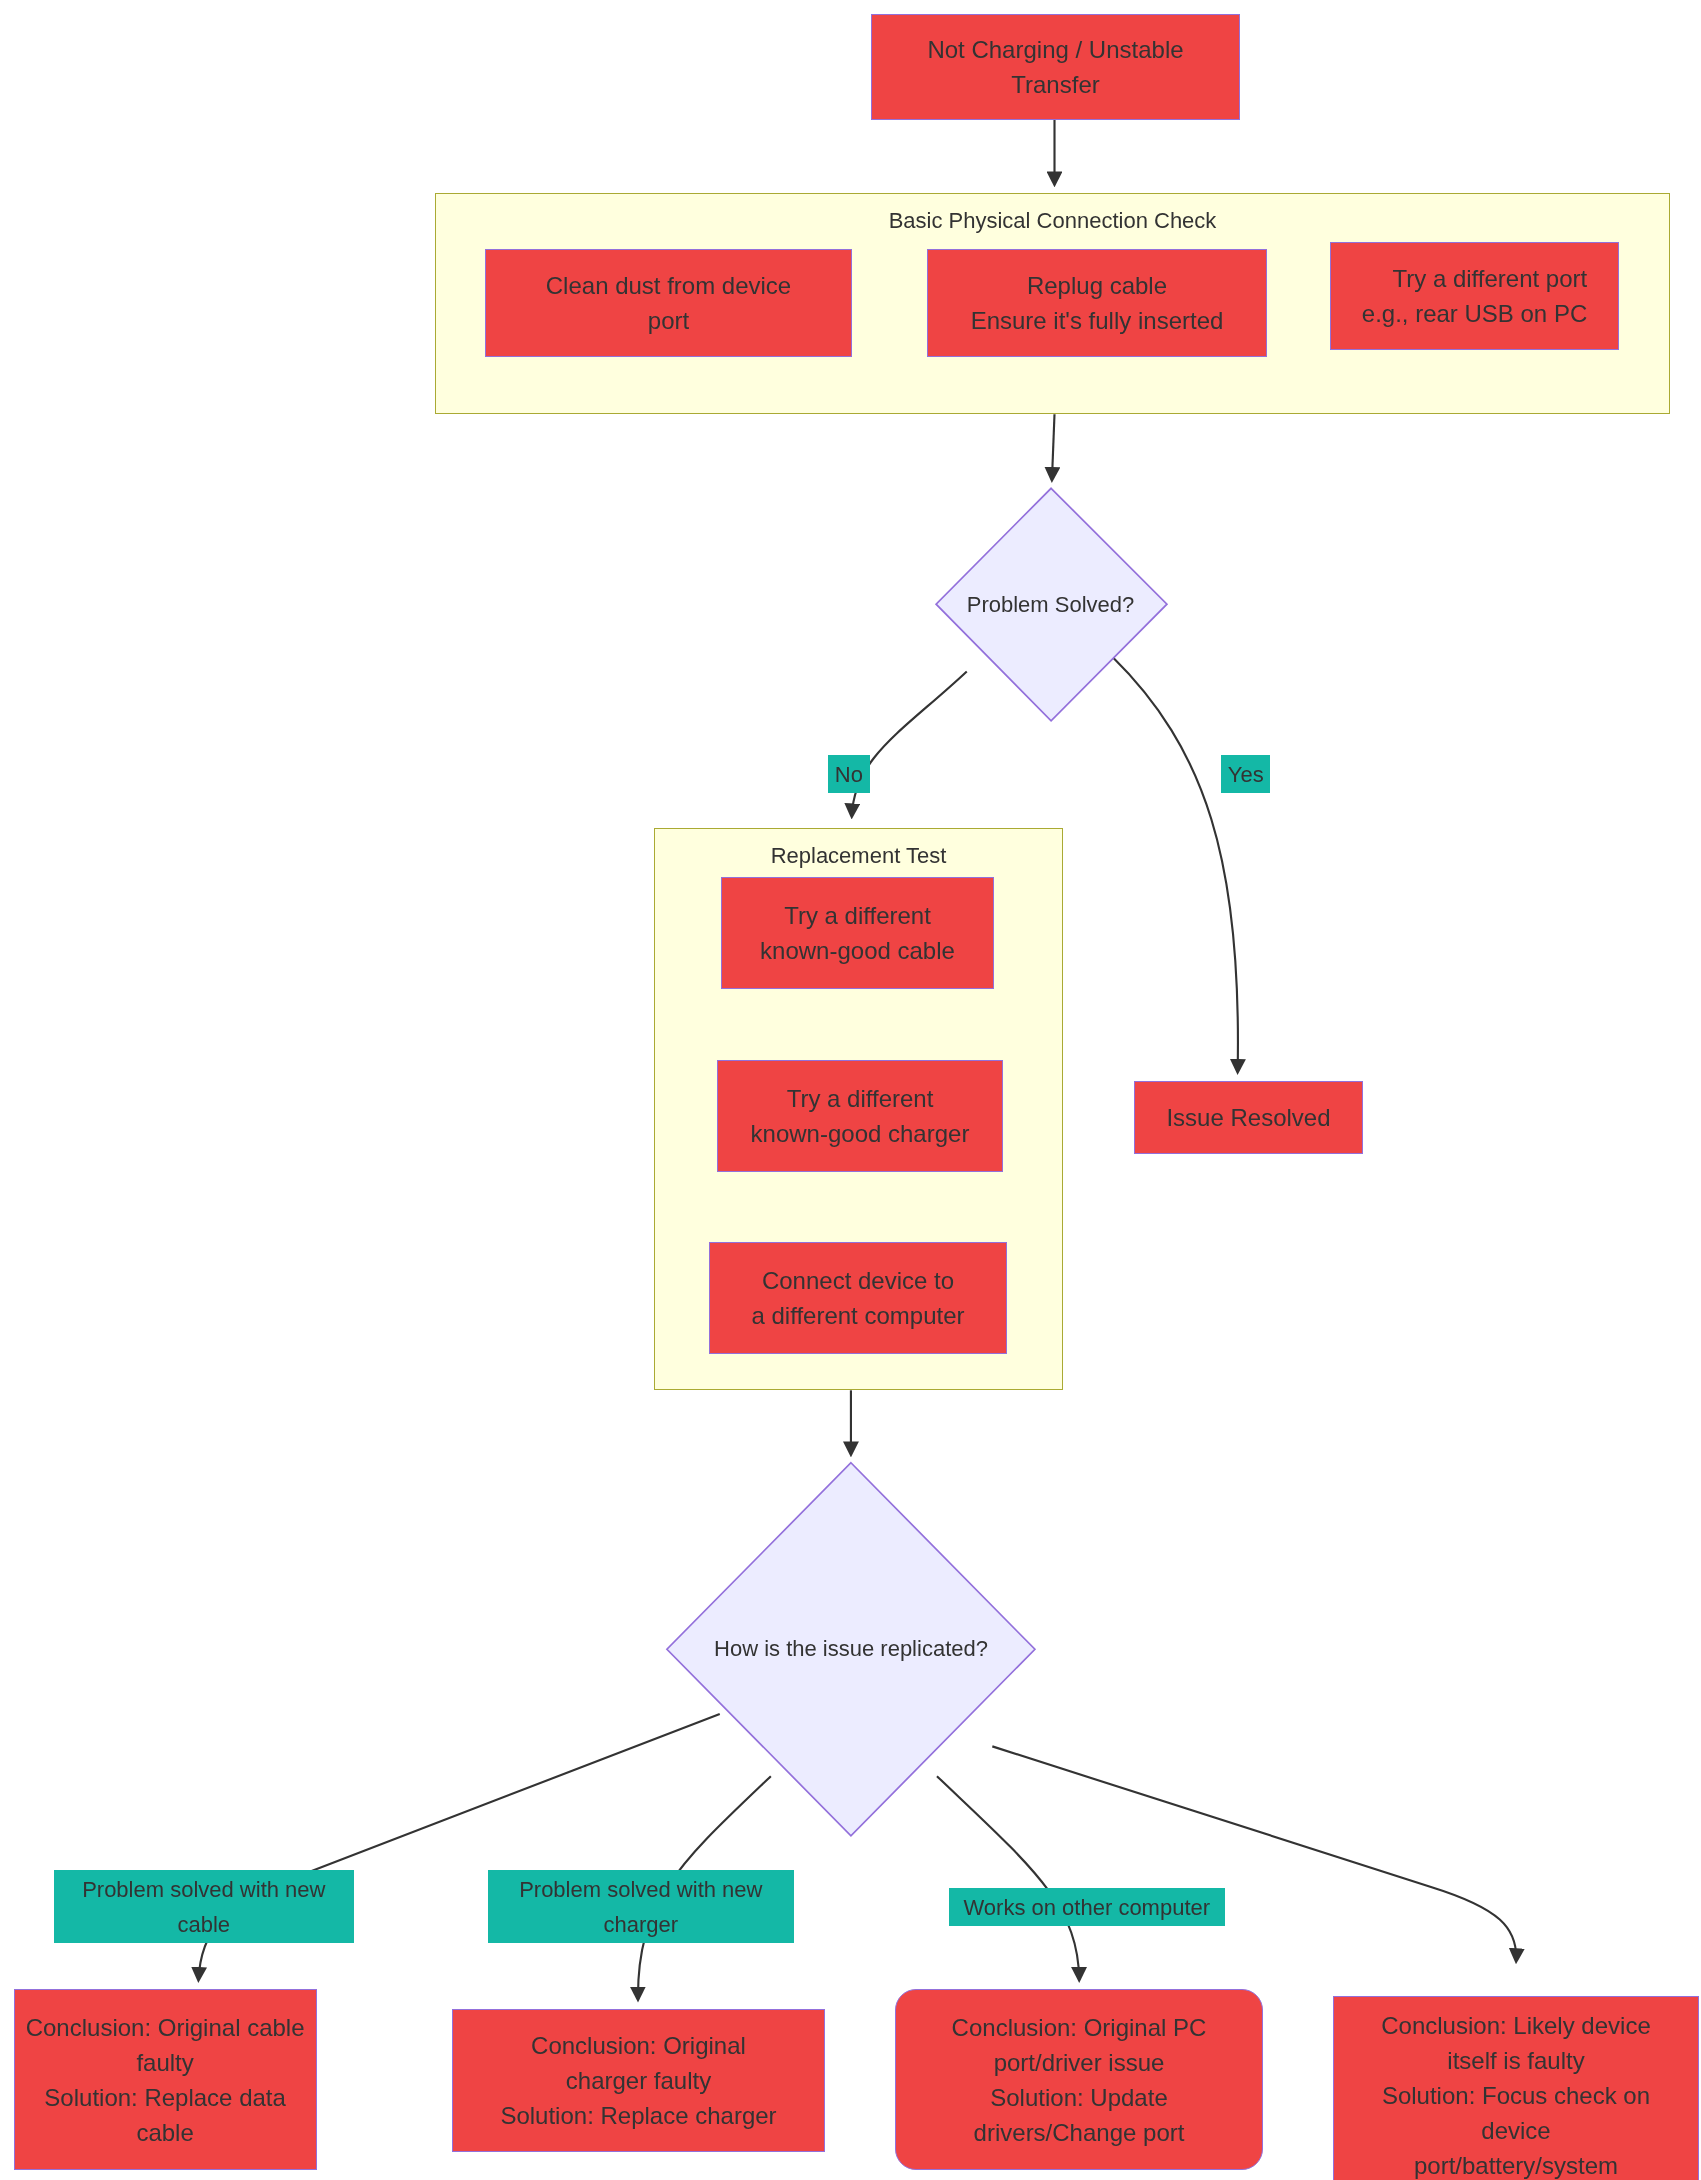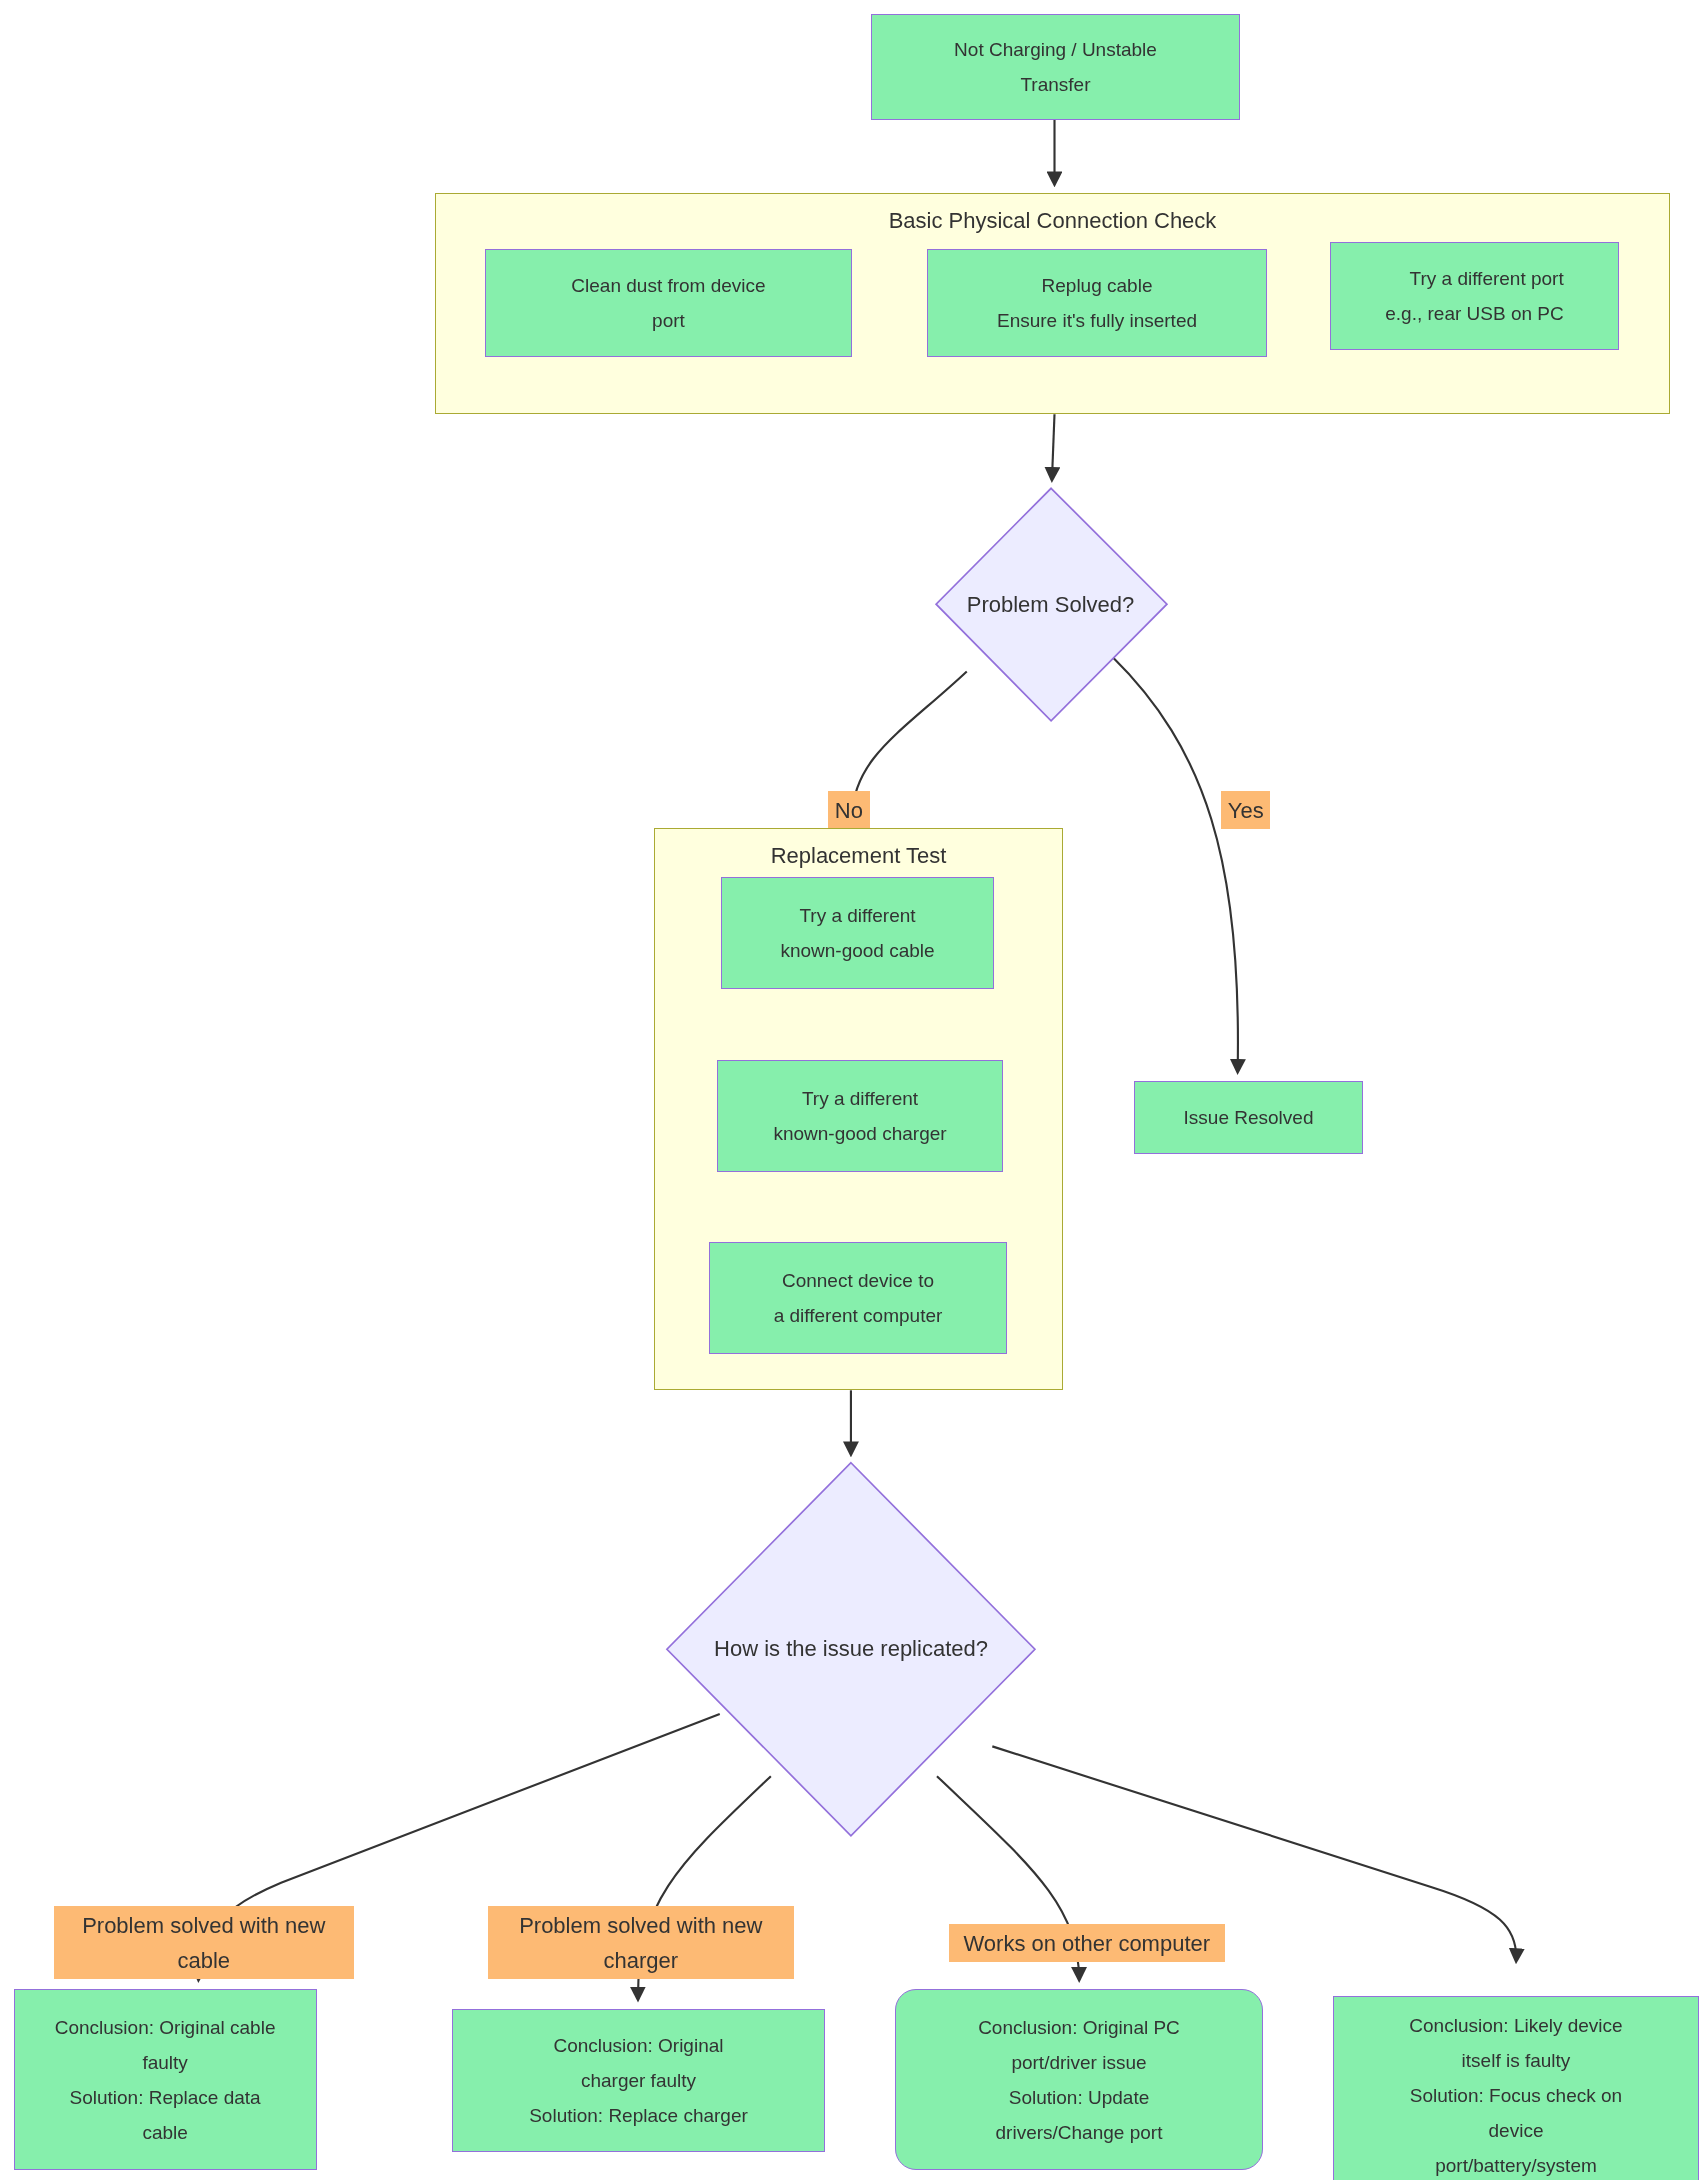--- a/index.html
+++ b/index.html
@@ -32,47 +32,46 @@
     position: absolute;
     left: 0; right: 0;
     top: 12px;
     text-align: center;
     font-size: 22px;
     line-height: 29px;
     white-space: pre-line;
   }
   .node {
     position: absolute;
-    background: #86efac;
+    background: #ef4444;
     border: 1.7px solid #9370db;
     box-sizing: border-box;
     display: flex;
     align-items: center;
     justify-content: center;
     text-align: center;
-    font-size: 19px;
+    font-size: 24px;
     line-height: 35px;
     white-space: pre-line;
   }
   .diamond-label {
     position: absolute;
     text-align: center;
     font-size: 22px;
     line-height: 35px;
     white-space: pre-line;
   }
   .edge-label {
     position: absolute;
-    background: #fdba74;
+    background: #14b8a6;
     text-align: center;
     font-size: 22px;
     line-height: 35px;
     padding: 1.7px 6.8px;
     white-space: pre-line;
-    margin-top: 36px;
   }
 </style>
 </head>
 <body>
 
 <div id="canvas">
 
   <svg id="edge-layer" viewBox="0 0 1997 2560" xmlns="http://www.w3.org/2000/svg">
     <defs>
       <marker id="arrow" viewBox="0 0 10 10" refX="8" refY="5" markerWidth="7.5" markerHeight="7.5" orient="auto-start-reverse">

